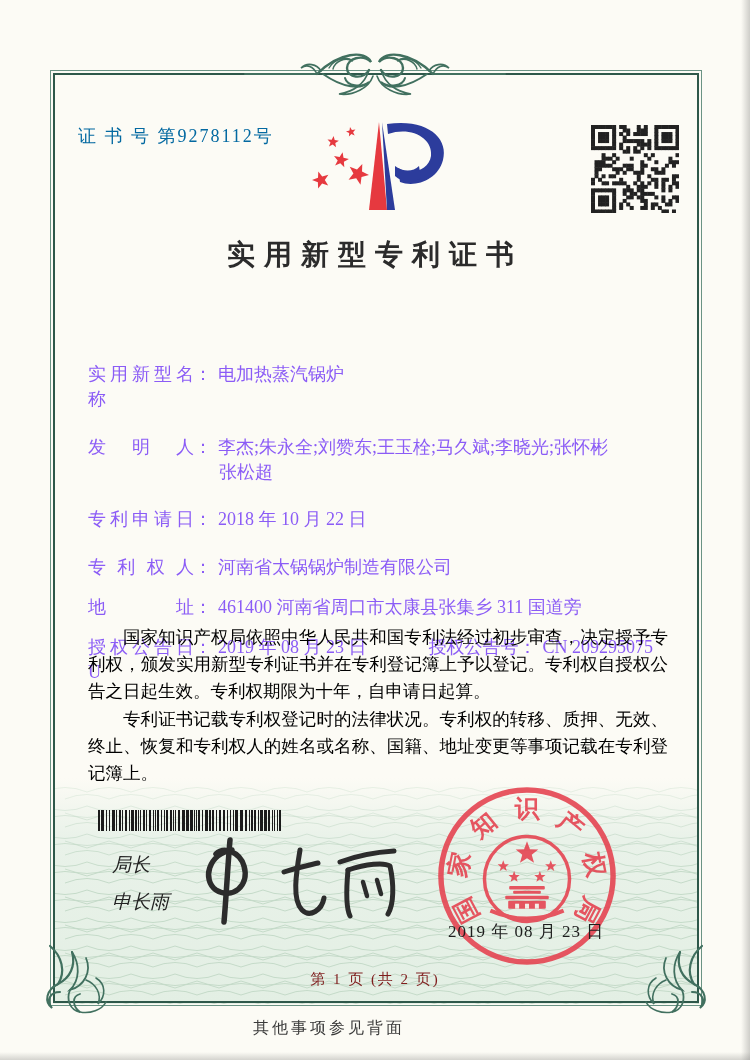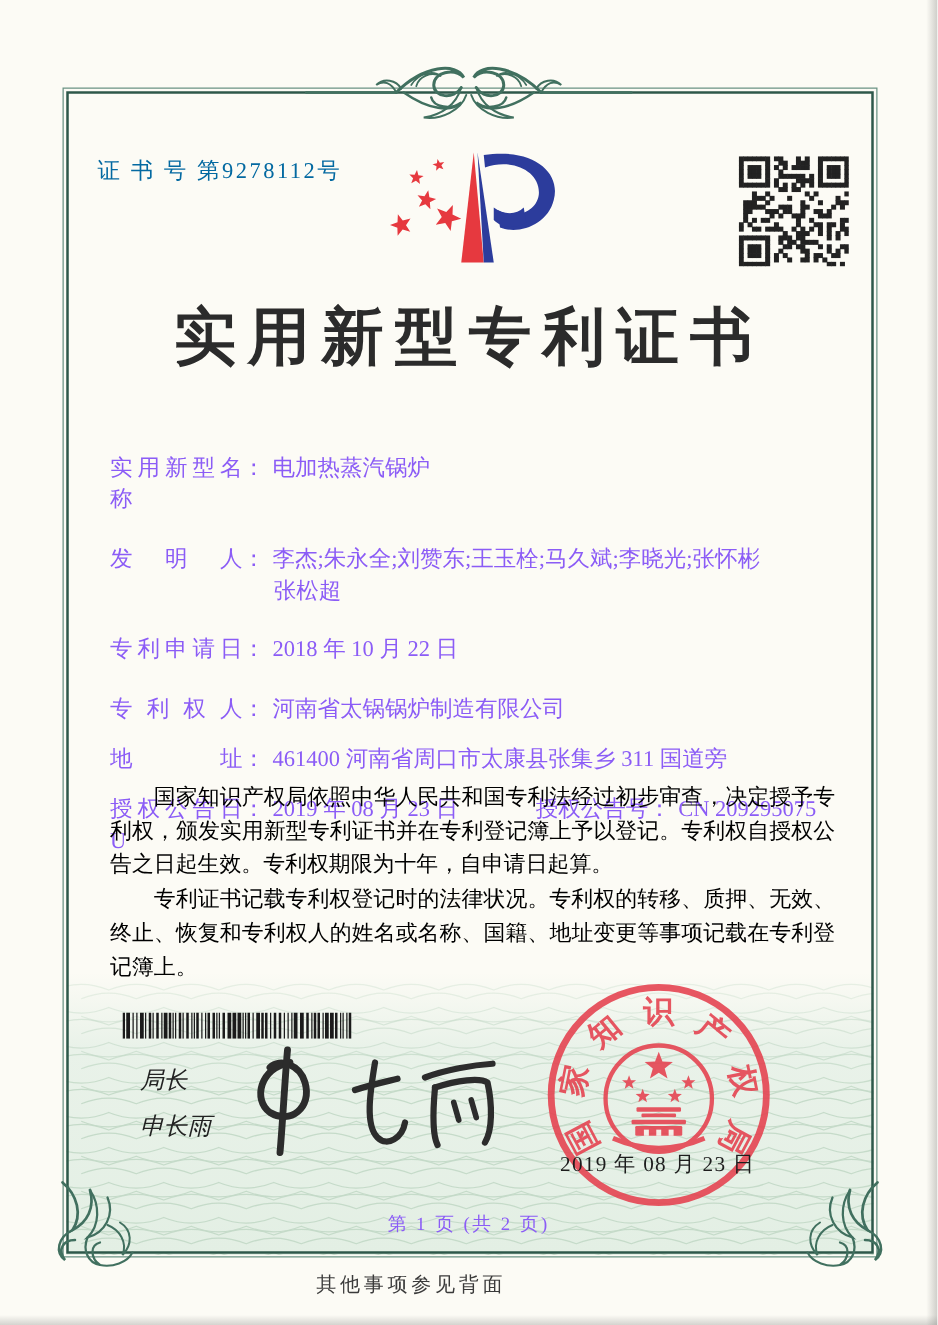--- a/index.html
+++ b/index.html
@@ -45,21 +45,21 @@
   .orn-br{left:636px;top:938px;transform:scaleX(-1);}
   
   .cert-no{
     position:absolute;left:78px;top:124px;
     font-size:18px;letter-spacing:2px;color:#0369a1;
   }
   .logo{position:absolute;left:303px;top:112px;}
   .qr{position:absolute;left:591px;top:125px;}
   .title{
     position:absolute;left:0;top:236px;width:750px;
-    text-align:center;font-size:50px;font-weight:600;
+    text-align:center;font-size:28px;font-weight:600;
     letter-spacing:9px;color:#2b2b2b;
   }
   .fields{position:absolute;left:88px;top:318px;width:582px;font-size:18px;color:#8b5cf6;margin-top:44px;}
   .frow{margin-bottom:23px;line-height:25px;}
   .frow .lbl{display:inline-block;width:106px;text-align:justify;text-align-last:justify;vertical-align:top;}
   .frow .val{margin-left:6px;}
   .frow .cont{margin-left:131px;line-height:24px;}
   .frow .lbl2{display:inline-block;margin-left:62px;}
   .frow.tight{margin-bottom:15px;}
   .paras{
@@ -73,21 +73,21 @@
     line-height:37px;font-family:"Liberation Sans","DejaVu Sans",sans-serif;font-style:italic;
   }
   .signature{position:absolute;left:188px;top:828px;}
   .seal{position:absolute;left:433px;top:782px;}
   .seal-date{
     position:absolute;left:448px;top:920px;font-size:17px;color:#1d1d1d;
     letter-spacing:1px;z-index:5;
   }
   .page-info{
     position:absolute;left:0;top:970px;width:750px;text-align:center;
-    font-size:15px;color:#8b5cf6;letter-spacing:2px;
+    font-size:15px;color:#7f1d1d;letter-spacing:2px;
   }
   .back-note{
     position:absolute;left:0;top:1018px;width:658px;text-align:center;
     font-size:16px;color:#3a3a3a;letter-spacing:3px;
   }
 </style>
 </head>
 <body>
 
 <div class="paper">

